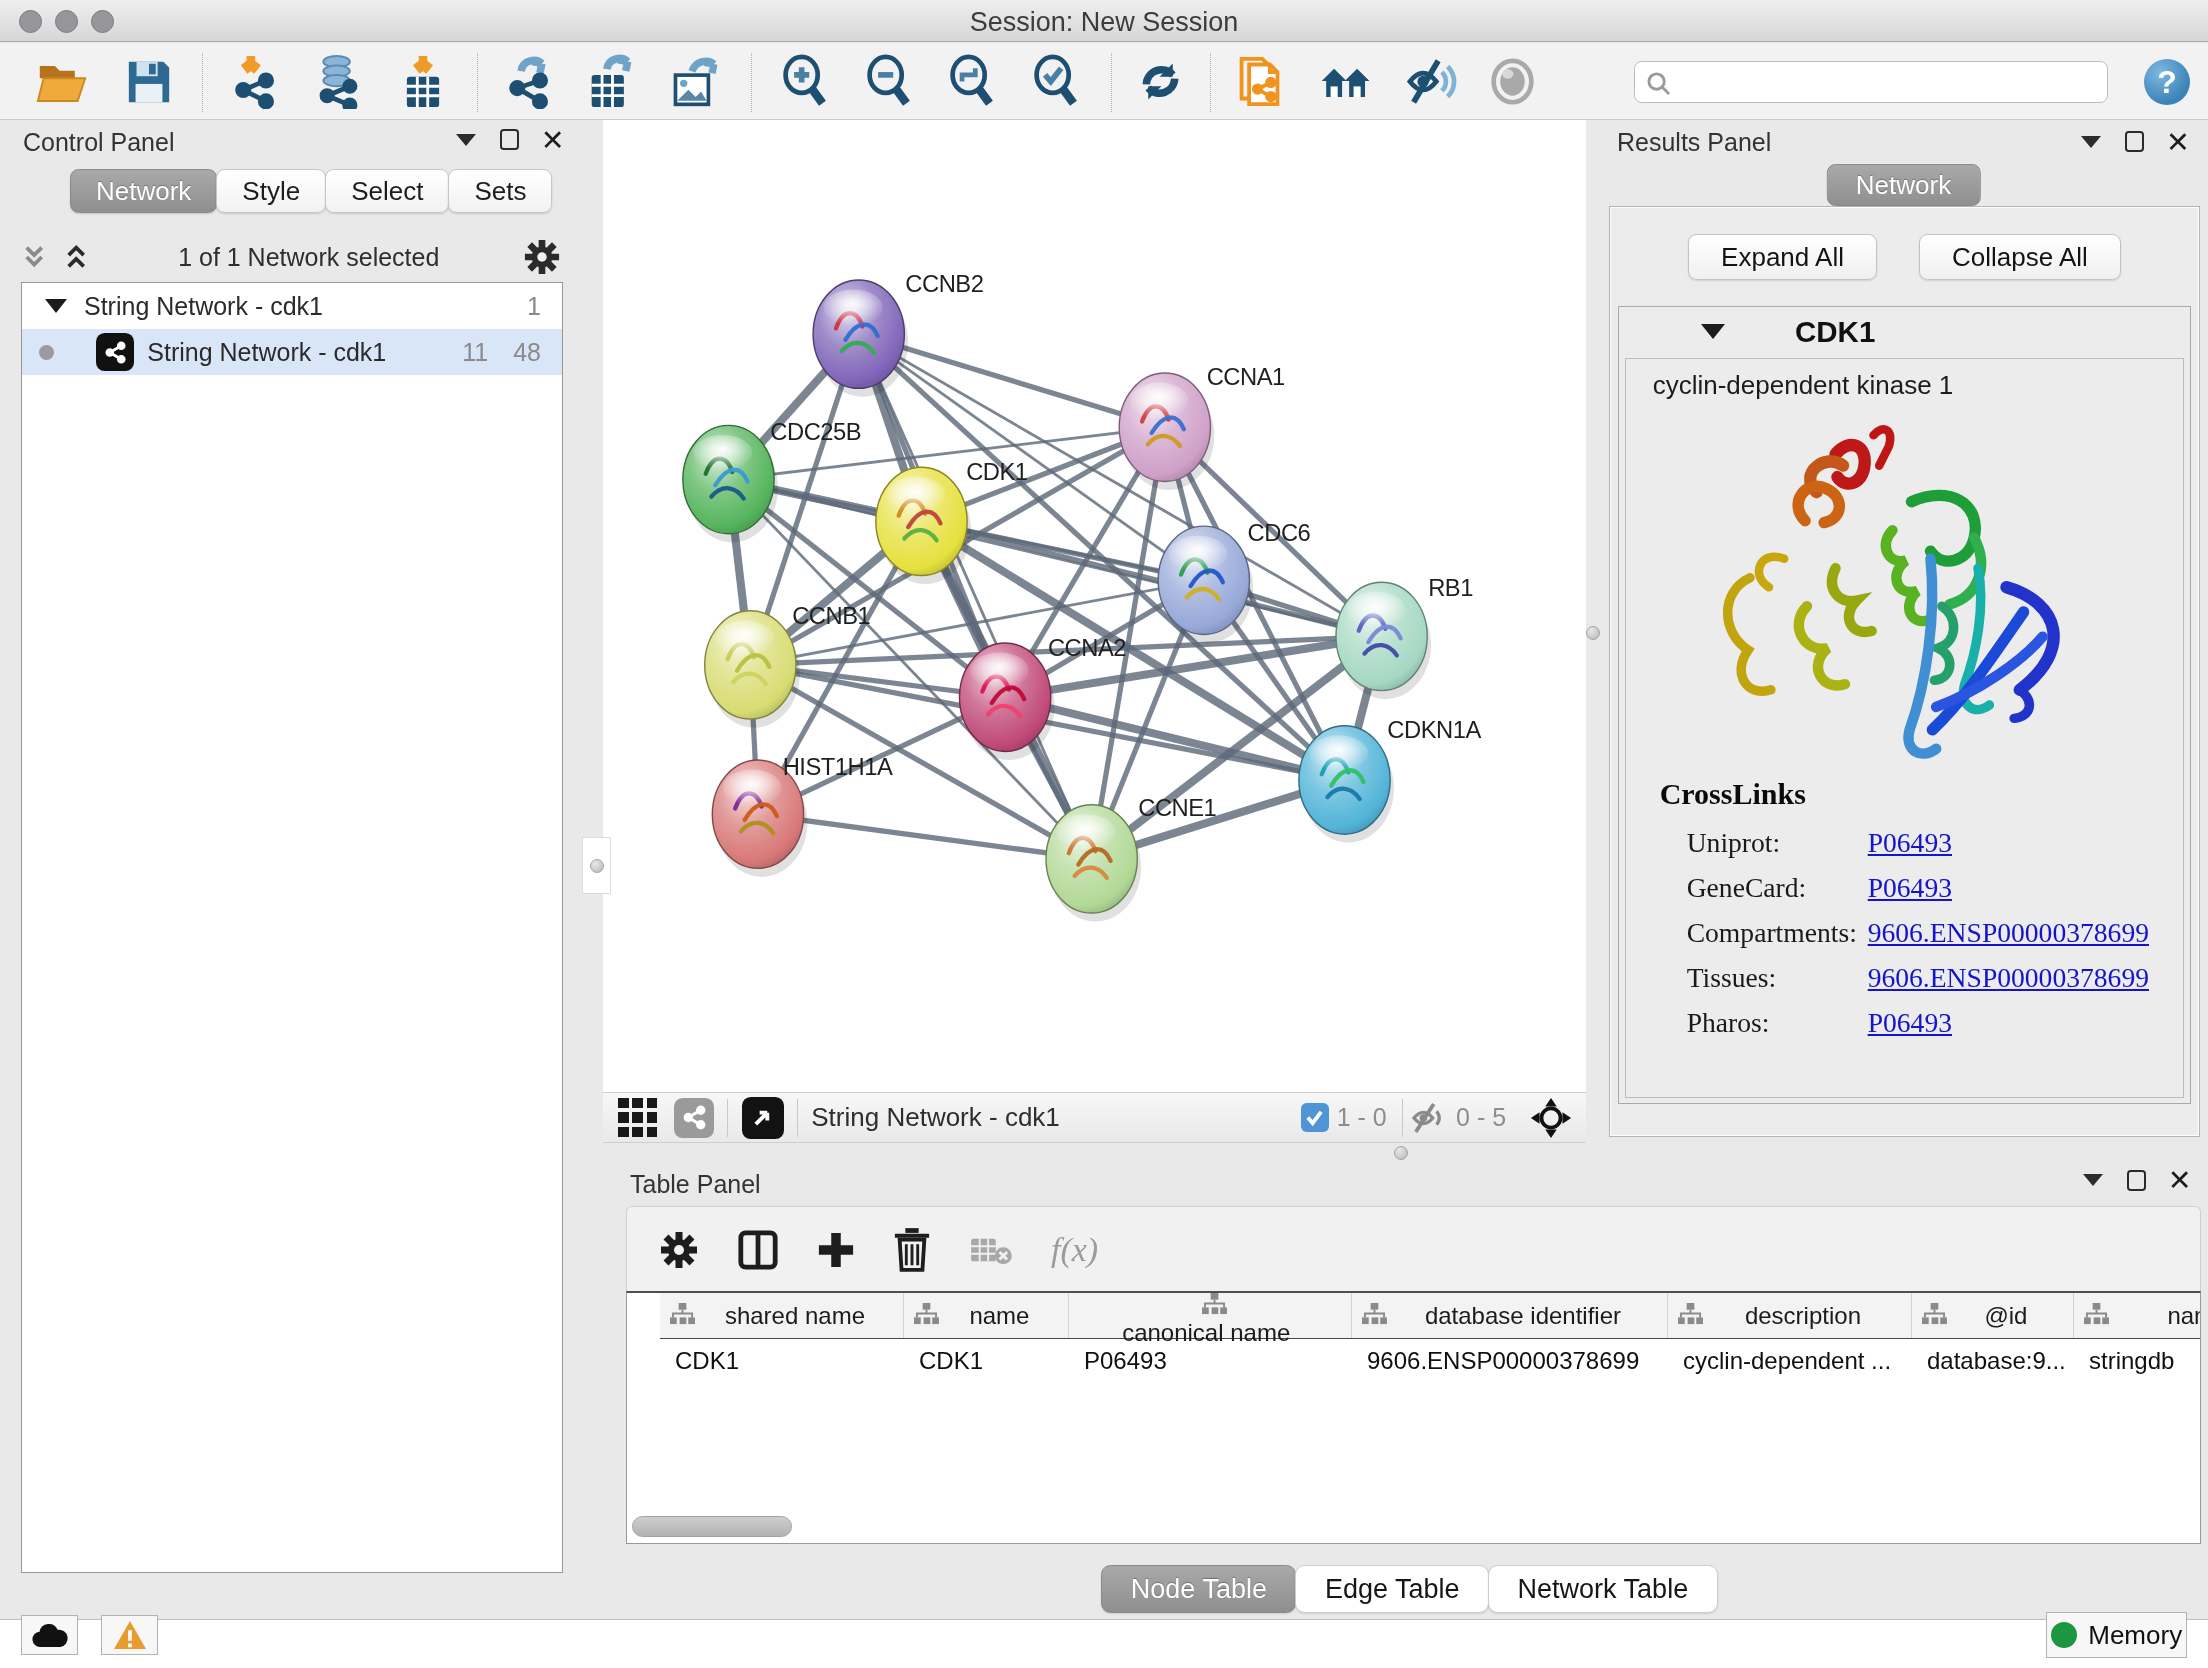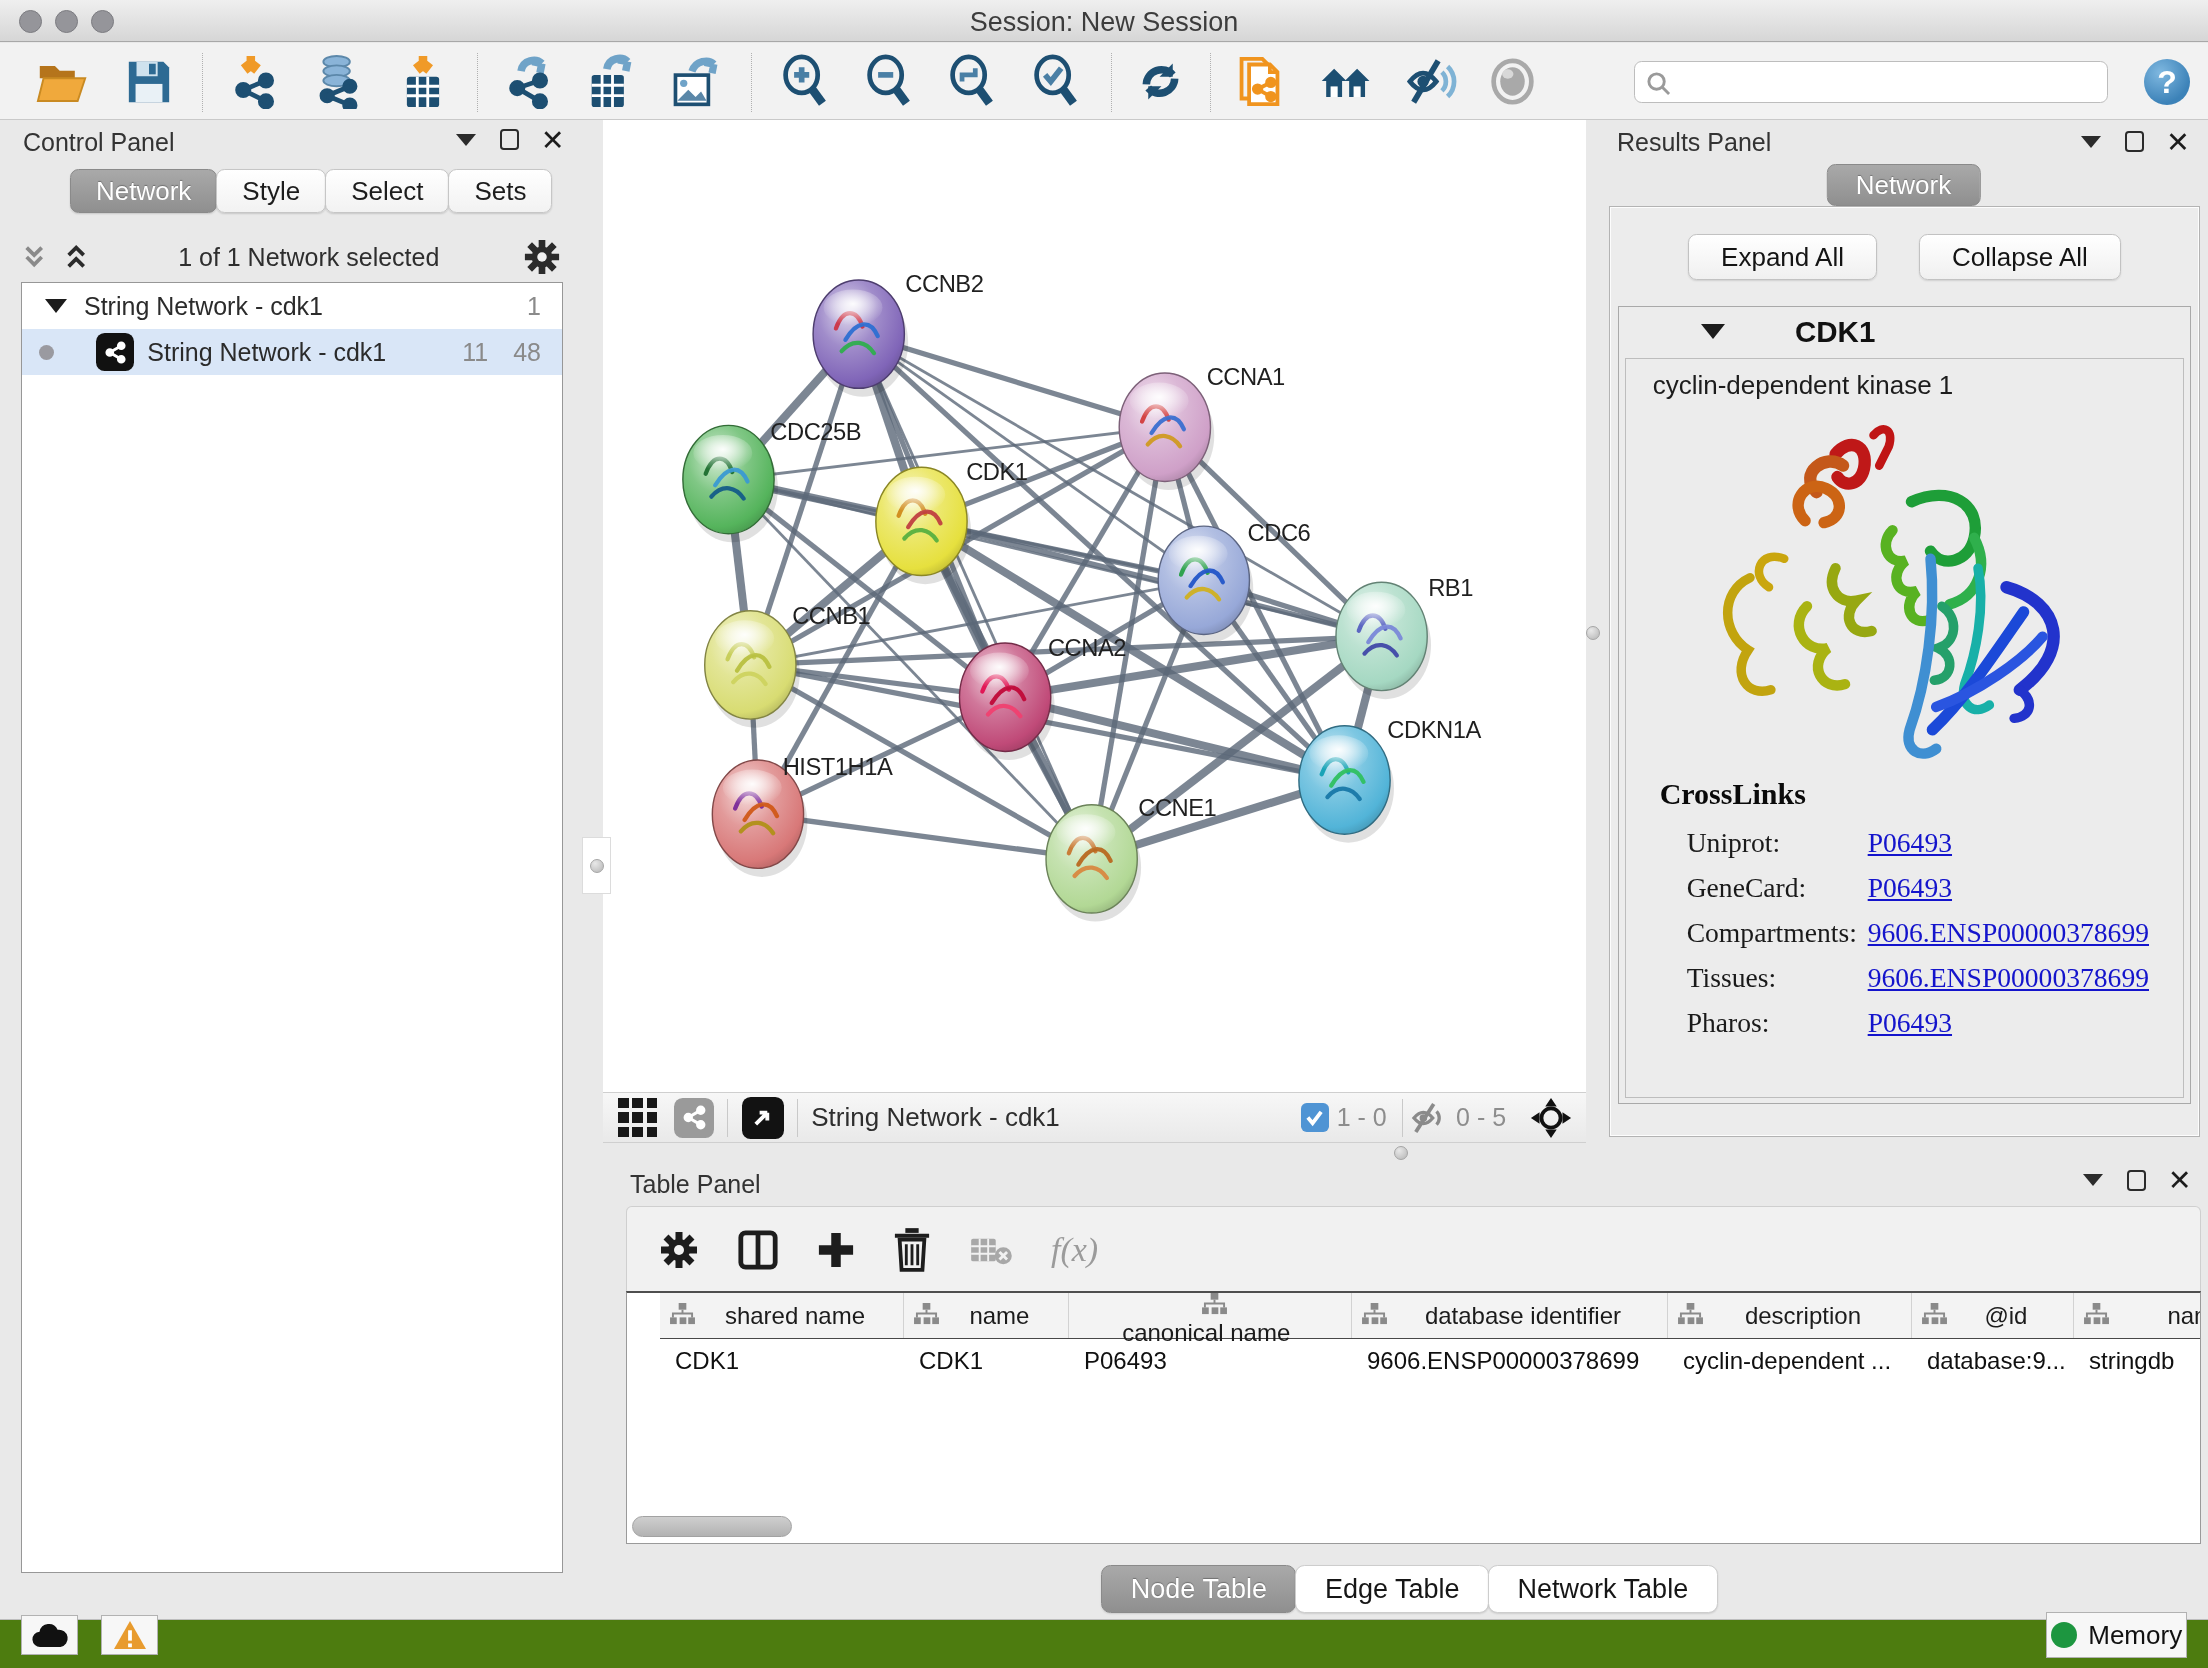--- a/index.html
+++ b/index.html
@@ -110,21 +110,21 @@
   .trw{display:flex;height:44px;}
   .td{flex:none;font-size:24px;color:#101010;padding:7.6px 0 0 15px;white-space:nowrap;overflow:hidden;}
   .hscroll{position:absolute;left:23px;top:354px;width:160px;height:21px;border-radius:10.5px;
     background:linear-gradient(#cfcfcf,#b2b2b2);border:1px solid #a2a2a2;}
   .tp-tabs{position:absolute;left:0;right:0;top:403px;height:48px;display:flex;justify-content:center;}
   .tp-tab{height:48px;padding:0 28.5px;background:#fff;border:1px solid #cdcdcd;font-size:27px;color:#161616;
     display:flex;align-items:center;border-radius:9.5px;margin-right:-1px;box-shadow:0 1px 1.9px rgba(0,0,0,.12);}
   .tp-tab.sel{background:linear-gradient(#a9a9a9,#8f8f8f);color:#fff;border-color:#8a8a8a;text-shadow:0 -1px 1px rgba(0,0,0,.3);}
 
   
-  .statusbar{position:absolute;left:0;top:1619px;width:2208px;height:49px;background:#4d7c0f;border-top:1px solid #bdbdbd;}
+  .statusbar{position:absolute;left:0;top:1619px;width:2208px;height:49px;background:#ffffff;border-top:1px solid #bdbdbd;}
   .sb-btn{position:absolute;top:-4.8px;width:57px;height:40px;background:#f7f7f7;border:1.9px solid #b2b2b2;
     display:flex;align-items:center;justify-content:center;}
   .membtn{position:absolute;right:21px;top:-7.6px;width:141px;height:46px;background:#f7f7f7;border:1.9px solid #b2b2b2;
     display:flex;align-items:center;justify-content:center;gap:11.4px;font-size:26px;color:#111;}
   .memdot{width:26px;height:26px;border-radius:50%;background:#1d9640;}
   .net-label{font-size:25px;fill:#1f1f1f;letter-spacing:-0.5px;}
 </style>
 </head>
 <body>
 

